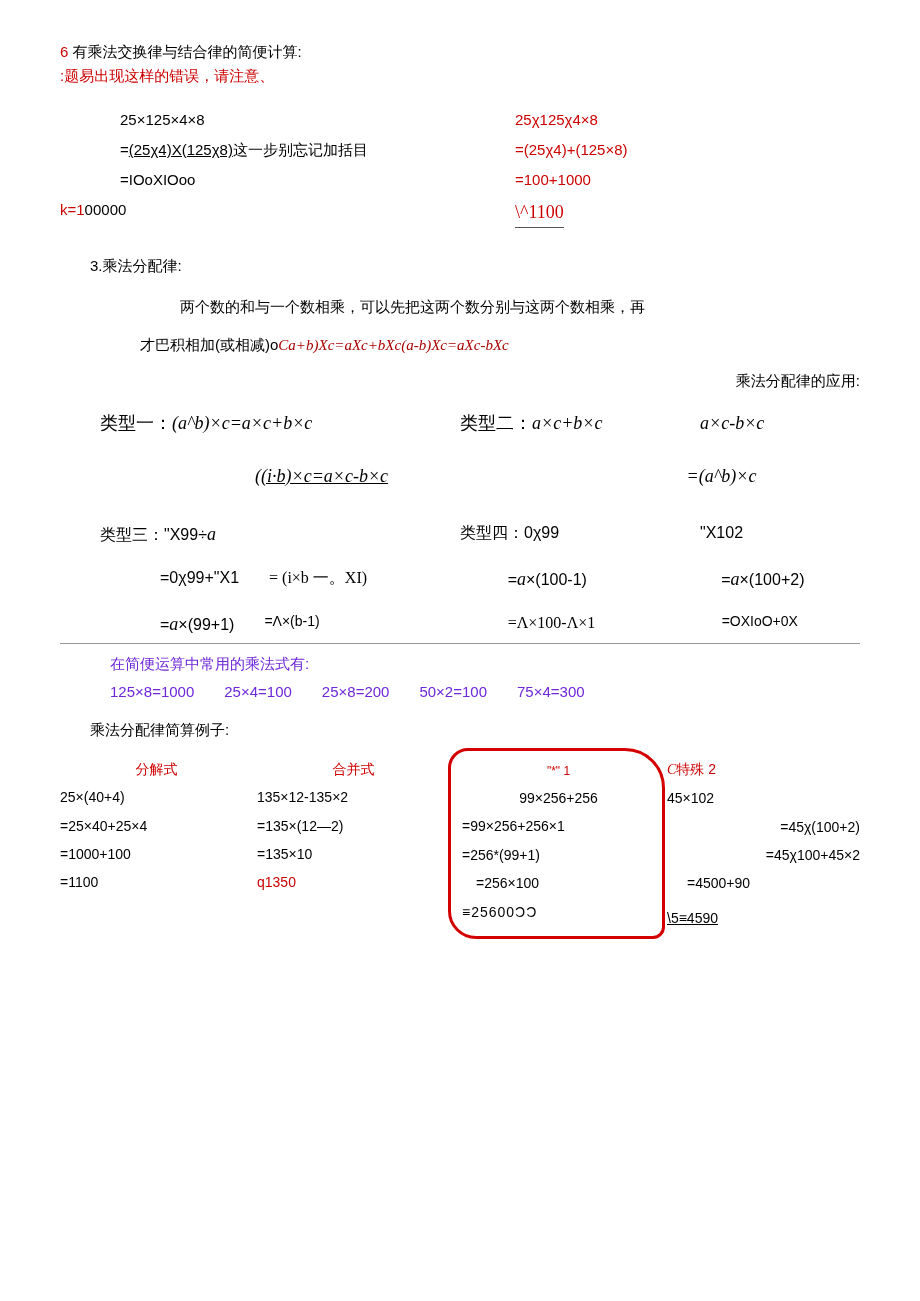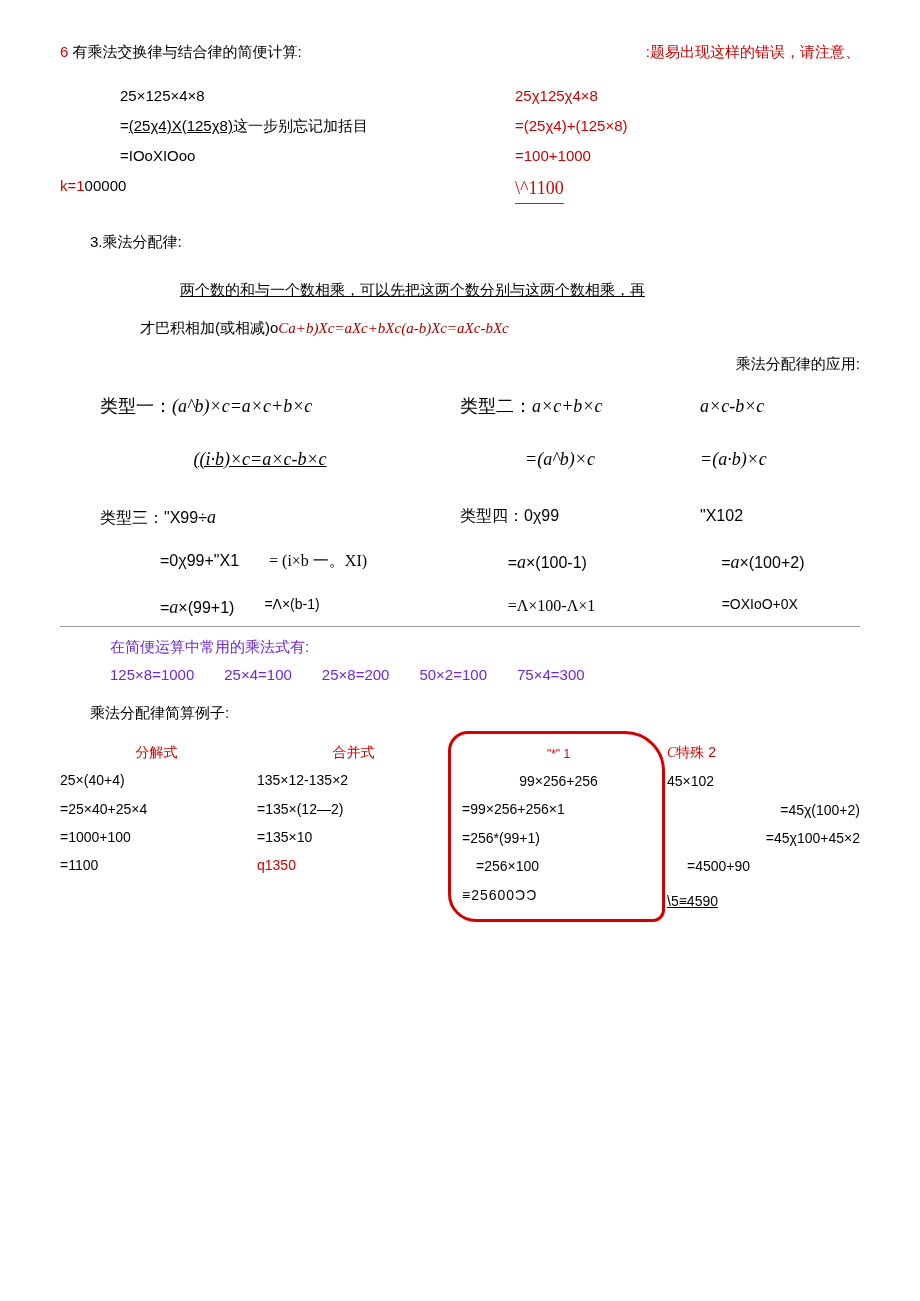--- a/index.html
+++ b/index.html
@@ -15,21 +15,21 @@
   .blue { color: #6d28d9; }
   .dred { color: #aa0000; }
   .italic { font-style: italic; font-family: "Times New Roman", serif; }
   .serif { font-family: "Times New Roman", serif; }
   .math { font-family: "Times New Roman", serif; font-size: 18px; }
   .row { display: flex; }
   .col { flex: 1; }
   .indent1 { padding-left: 60px; }
   .indent2 { padding-left: 50px; }
   .underline { text-decoration: underline; }
-  .section-top { display:flex; justify-content:space-between; }
+  .section-top { display:flex; justify-content:space-between;flex-direction:column; }
   .mb { margin-bottom: 6px; }
   .types-row { display:flex; gap:40px;margin-left:40px; }
   hr.thin { border:none; border-top:1px solid #999; margin:4px 0 8px 0; }
   .facts-row { display:flex; gap:30px; padding-left:30px; }
   .examples { display:flex; gap:4px; margin-top:10px; }
   .ex-col { flex:1; font-size:14px; }
   .ex-col > span { display:block; margin:6px 0; }
   .box-col { position:relative; padding:4px 8px; }
   .big { font-size:18px; }
 </style>
@@ -63,21 +63,21 @@
     <div class="mb">=100+1000</div>
     <div class="mb underline serif big" style="border-bottom:1px solid #555; display:inline-block; text-decoration:none;">\^1100</div>
   </div>
 </div>
 
 <div style="height:20px"></div>
 
 <div style="padding-left:30px;">
   <span>3.</span><span>乘法分配律:</span>
 </div>
-<div style="padding-left:120px; margin-top:24px;text-decoration:underline;">两个数的和与一个数相乘，可以先把这两个数分别与这两个数相乘，再</div>
+<div style="padding-left:120px; margin-top:17px;">两个数的和与一个数相乘，可以先把这两个数分别与这两个数相乘，再</div>
 <div style="padding-left:80px; margin-top:14px;">
   <span>才巴积相加(或相减)o</span><span class="dred italic">Ca+b)Xc=aXc+bXc(a-b)Xc=aXc-bXc</span>
 </div>
 <div style="padding-left:50px; margin-top:12px;text-align:right;">乘法分配律的应用:</div>
 
 <div style="height:16px"></div>
 
 <div class="types-row math">
   <div style="flex:1.6">
     <span style="font-family:'Microsoft YaHei';">类型一：</span><span class="italic">(a^b)×c=a×c+b×c</span>
@@ -86,21 +86,20 @@
     <span style="font-family:'Microsoft YaHei';">类型二：</span><span class="italic">a×c+b×c</span>
   </div>
   <div style="flex:0.8" class="italic">a×c-b×c</div>
 </div>
 
 <div class="types-row math" style="margin-top:24px;">
   <div style="flex:1.6; text-align:center;">
     <span class="italic underline">((i·b)×c=a×c-b×c</span>
   </div>
   <div style="flex:1; text-align:center;" class="italic">=(a^b)×c</div>
-  <div style="flex:0.8;" class="italic">=(a·b)×c</div>
 </div>
 
 <div style="height:30px"></div>
 
 <div class="types-row" style="font-size:16px;">
   <div style="flex:1.6">
     <span>类型三：</span><span>"X99÷</span><span class="italic math">a</span>
   </div>
   <div style="flex:1">
     <span>类型四：</span><span>0χ99</span>

